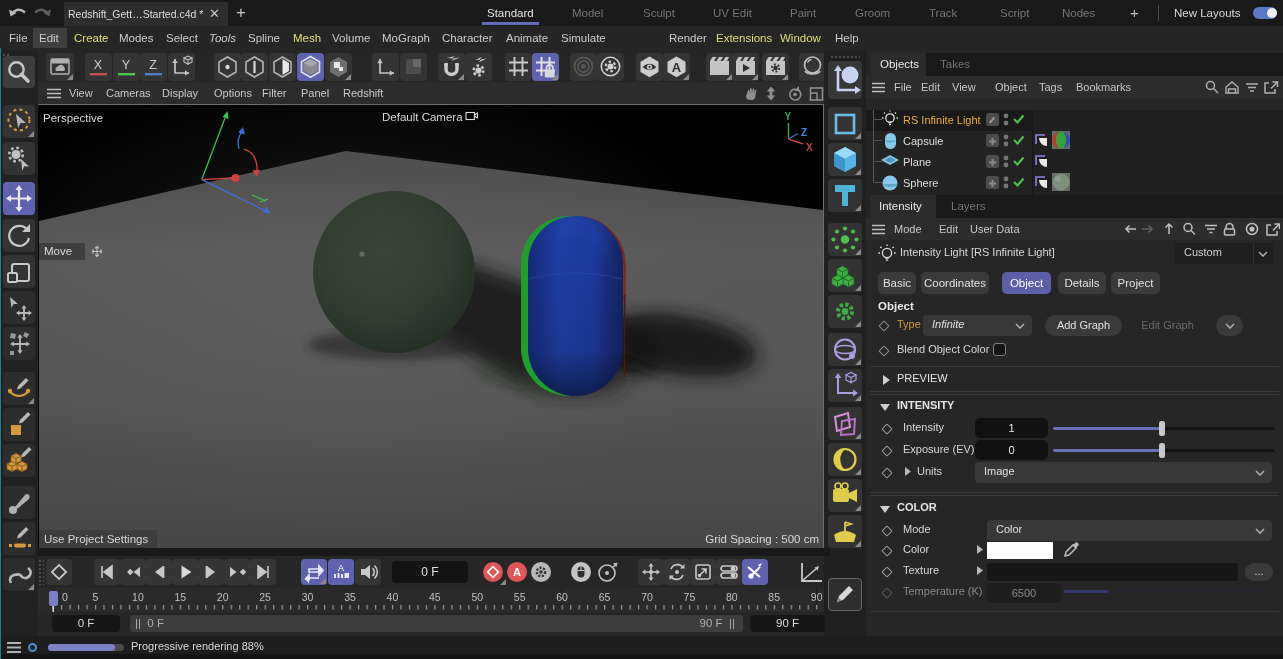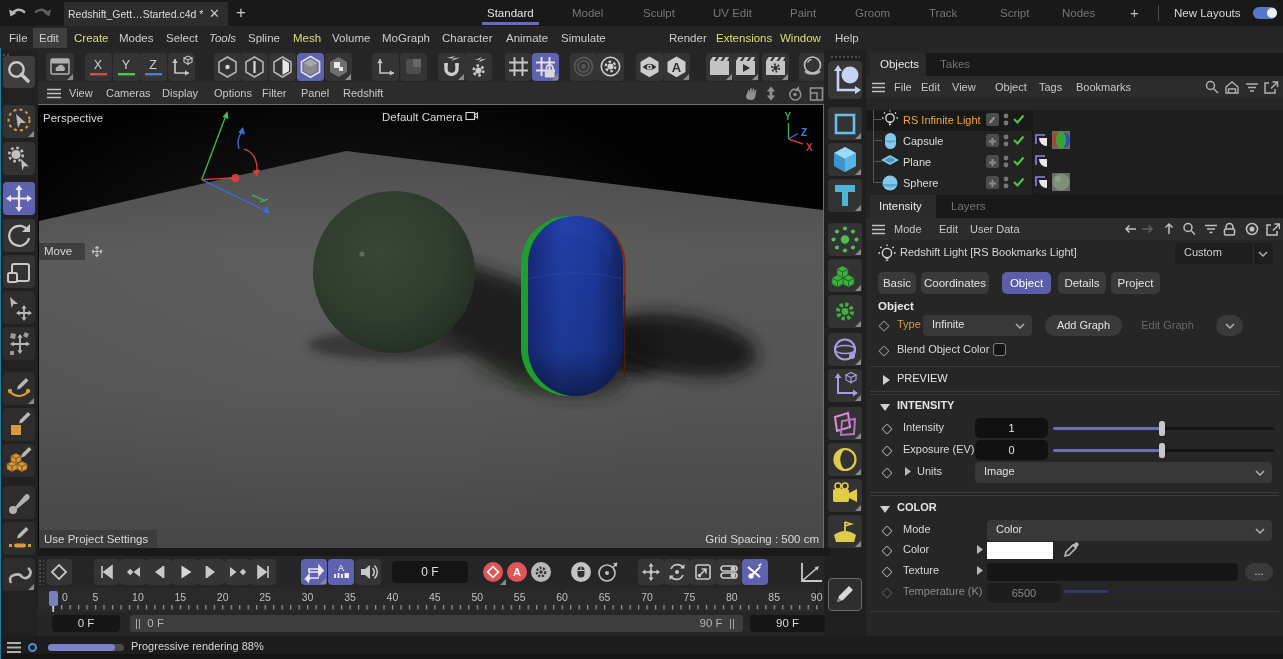--- a/index.html
+++ b/index.html
@@ -776,21 +776,21 @@
     </div>
 
     <div class="abs" style="left:0;top:190px;width:417px;height:28px;background:#262626;">
       <svg class="abs" style="left:10px;top:4px" width="22" height="22" viewBox="0 0 22 22">
         <g stroke="#e0e0e0" stroke-width="1.3" fill="none">
           <circle cx="11" cy="9" r="4.6"></circle>
             <path d="M9.3 14 h3.4 M9.8 16.2 h2.4"></path>
           <path d="M11 2 v-1.4 M16.5 4 l1.2-1.2 M5.5 4 L4.3 2.8 M18 9 h1.6 M2.4 9 H4"></path>
         </g>
       </svg>
-      <div class="txt" style="left:34px;top:6px;font-size:11px;color:#d8d8d8;">Redshift Light [RS Bookmarks Light]</div>
+      <div class="txt" style="left:34px;top:6px;font-size:11px;color:#d8d8d8;">Intensity Light [RS Infinite Light]</div>
       <div class="abs" style="left:309px;top:3px;width:98px;height:21px;background:#1e1e1e;border-radius:4px;">
         <div class="txt" style="left:9px;top:3px;font-size:11px;color:#d0d0d0;">Custom</div>
         <div class="abs" style="left:78px;top:0;width:1px;height:21px;background:#2e2e2e;"></div>
         <svg class="abs" style="left:83px;top:8px" width="10" height="6">
             <path d="M1 1 l4 4 4-4" stroke="#b0b0b0" stroke-width="1.5" fill="none"></path>
           </svg>
       </div>
     </div>
 
     <div class="abs" style="left:0;top:218px;width:417px;height:30px;background:#262626;">
@@ -800,21 +800,21 @@
       <div class="abtn" style="left:192px;width:48px;">Details</div>
       <div class="abtn" style="left:245px;width:49px;">Project</div>
     </div>
 
     <div class="abs" style="left:0;top:248px;width:417px;height:338px;background:#262626;">
       <div class="txt" style="left:12px;top:2px;font-size:11.5px;font-weight:bold;color:#e8e8e8;">Object</div>
 
       <div class="dmnd" style="left:14px;top:24px;"></div>
       <div class="txt" style="left:31px;top:20px;font-size:11px;color:#d79b3c;">Type</div>
       <div class="abs" style="left:57px;top:17px;width:109px;height:21px;background:#383838;border-radius:4px;">
-        <div class="txt" style="left:9px;top:3px;font-size:11px;color:#e0e0e0;">Infinite</div>
+        <div class="txt" style="left:9px;top:3px;font-size:11px;color:#e0e0e0;font-style:italic;">Infinite</div>
         <svg class="abs" style="left:92px;top:8px" width="10" height="6">
             <path d="M1 1 l4 4 4-4" stroke="#b0b0b0" stroke-width="1.5" fill="none"></path>
           </svg>
       </div>
       <div class="abs" style="left:179px;top:17px;width:77px;height:21px;background:#3a3a3a;border-radius:10.5px;text-align:center;font-size:11px;color:#e0e0e0;line-height:21px;">Add Graph</div>
       <div class="abs" style="left:263px;top:17px;width:77px;height:21px;border-radius:10.5px;text-align:center;font-size:11px;color:#686868;line-height:21px;">Edit Graph</div>
       <div class="abs" style="left:350px;top:17px;width:27px;height:21px;background:#3a3a3a;border-radius:10.5px;">
         <svg class="abs" style="left:9px;top:8px" width="10" height="6">
             <path d="M1 1 l4 4 4-4" stroke="#b0b0b0" stroke-width="1.5" fill="none"></path>
           </svg>

